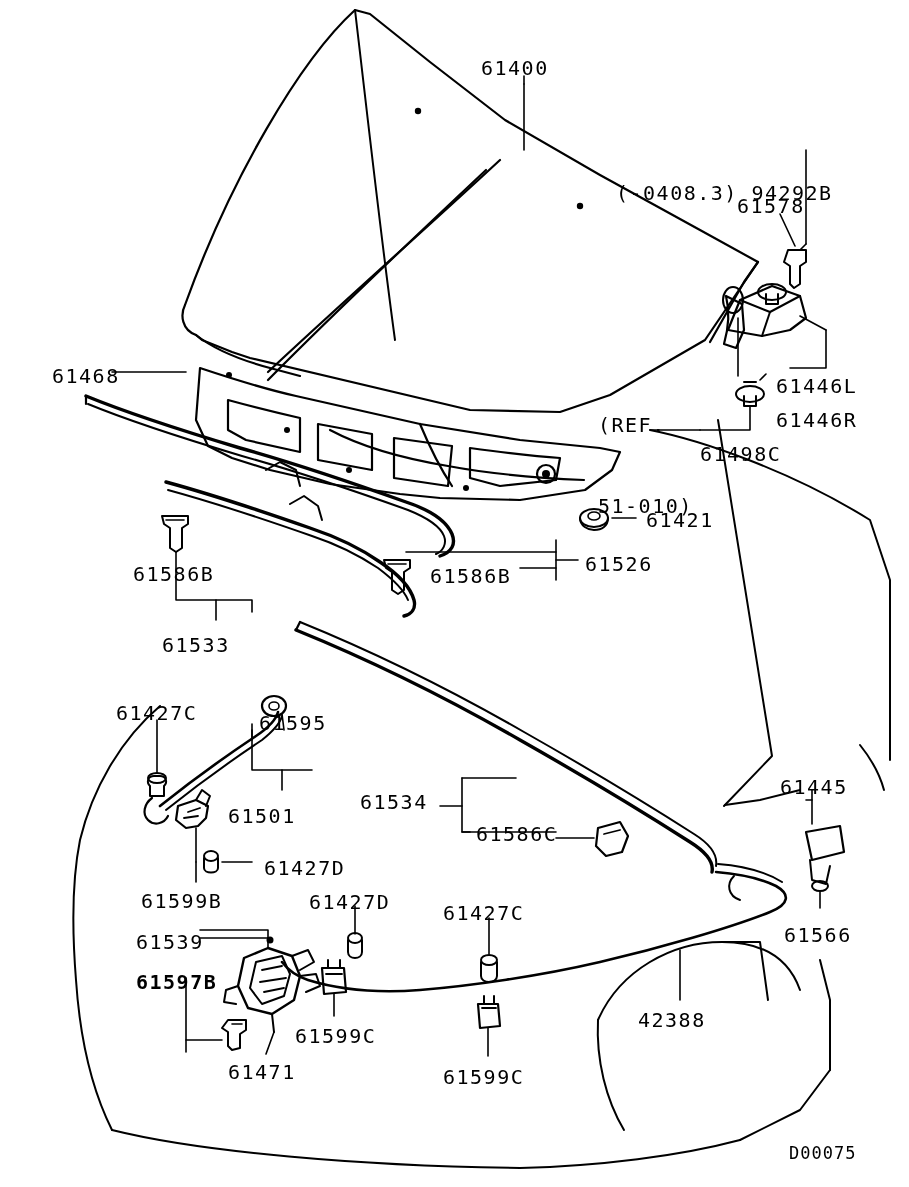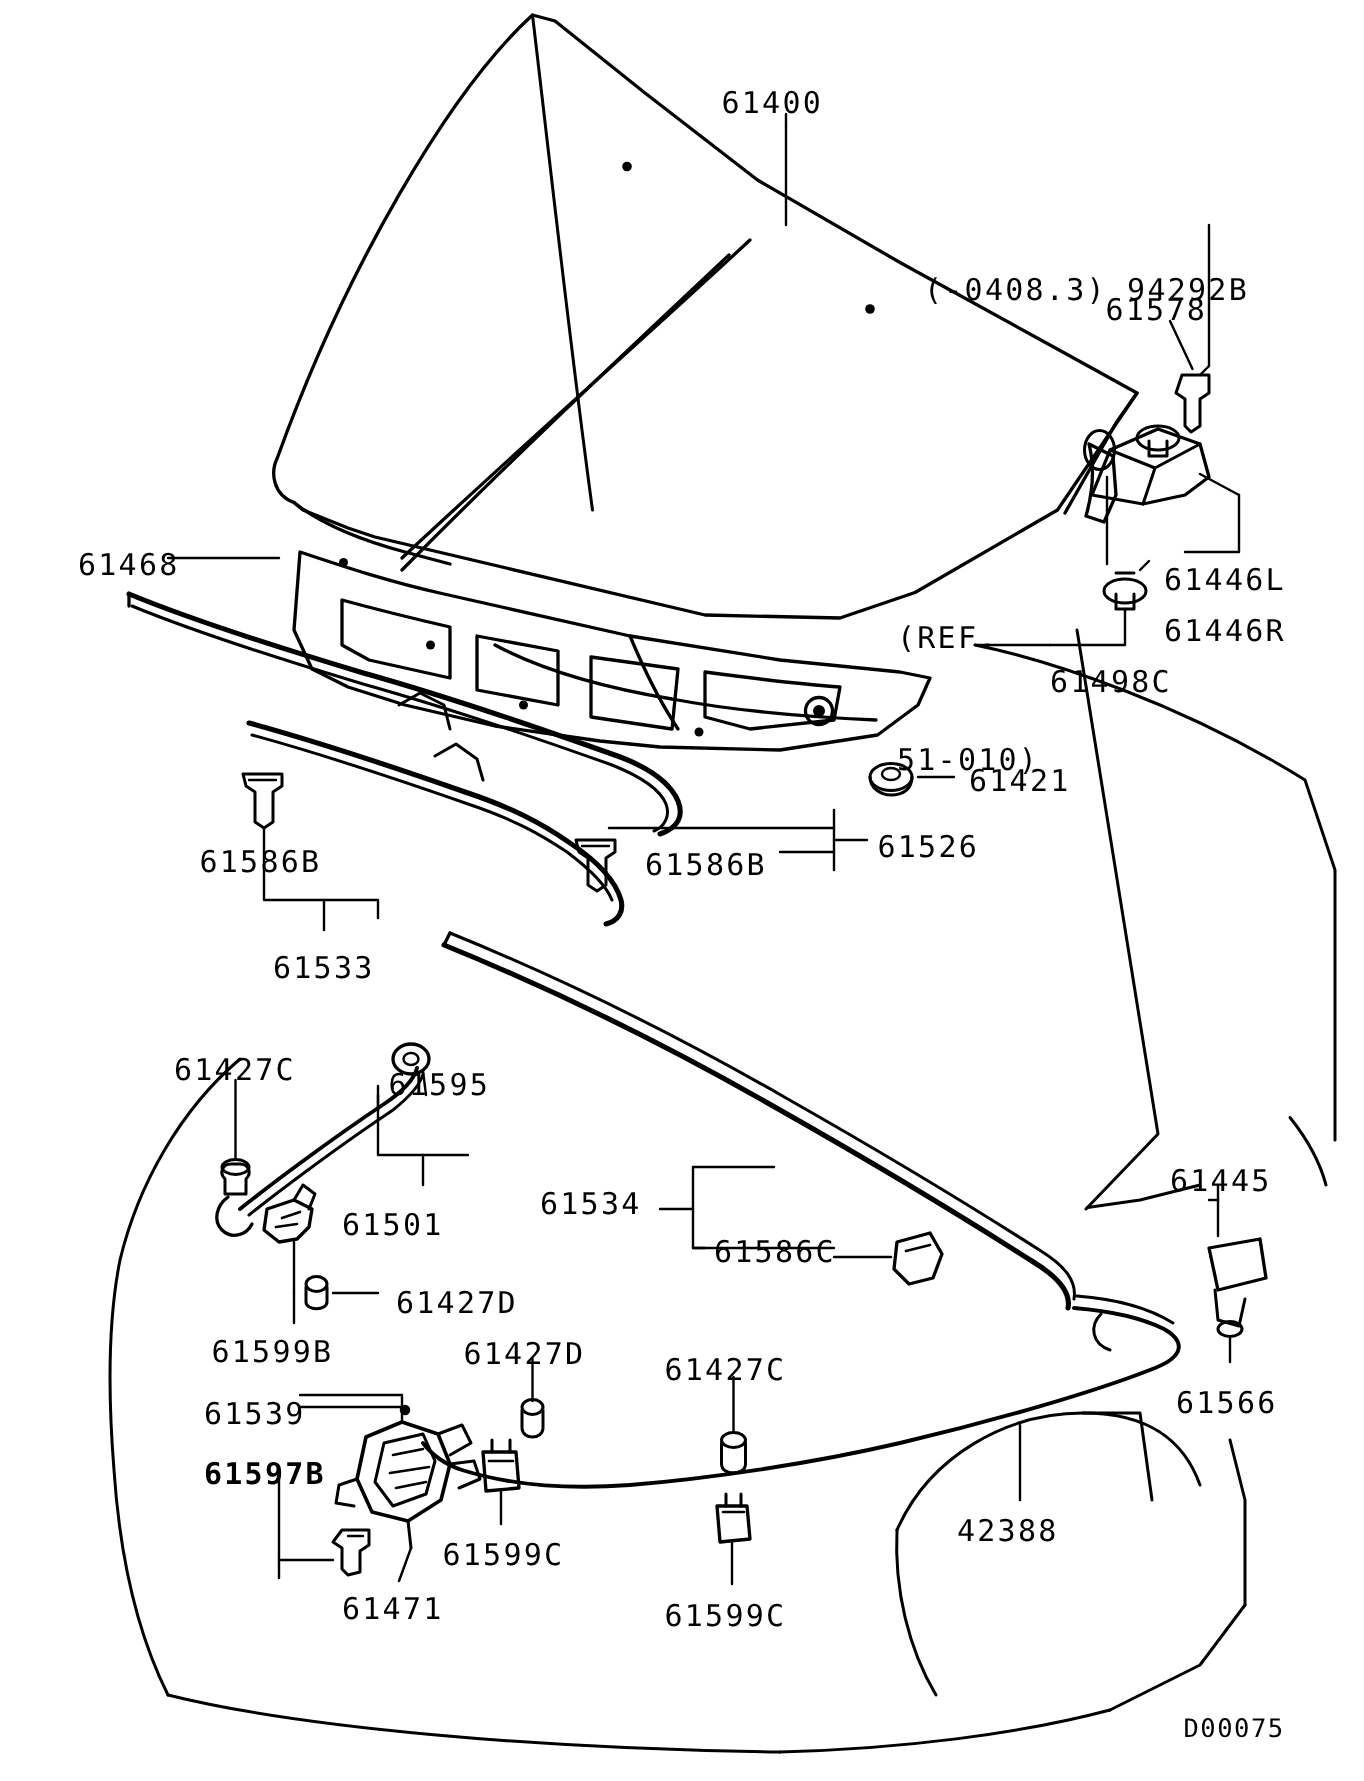--- a/index.html
+++ b/index.html
@@ -319,21 +319,21 @@
   </div>
 
   <div class="lbl" style="left:776px; top:374px;">61446L</div>
   <div class="lbl" style="left:776px; top:408px;">61446R</div>
   <div class="lbl" style="left:700px; top:442px;">61498C</div>
   <div class="lbl" style="left:52px; top:364px;">61468</div>
   <div class="lbl" style="left:646px; top:508px;">61421</div>
   <div class="lbl" style="left:585px; top:552px;">61526</div>
   <div class="lbl" style="left:430px; top:564px;">61586B</div>
   <div class="lbl" style="left:133px; top:562px;">61586B</div>
-  <div class="lbl" style="left:162px; top:633px;margin-left:20px;">61533</div>
+  <div class="lbl" style="left:162px; top:633px;">61533</div>
   <div class="lbl" style="left:116px; top:701px;">61427C</div>
   <div class="lbl" style="left:259px; top:711px;">61595</div>
   <div class="lbl" style="left:228px; top:804px;">61501</div>
   <div class="lbl" style="left:360px; top:790px;">61534</div>
   <div class="lbl" style="left:476px; top:822px;">61586C</div>
   <div class="lbl" style="left:780px; top:775px;">61445</div>
   <div class="lbl" style="left:784px; top:923px;">61566</div>
   <div class="lbl" style="left:264px; top:856px;">61427D</div>
   <div class="lbl" style="left:141px; top:889px;">61599B</div>
   <div class="lbl" style="left:309px; top:890px;">61427D</div>

